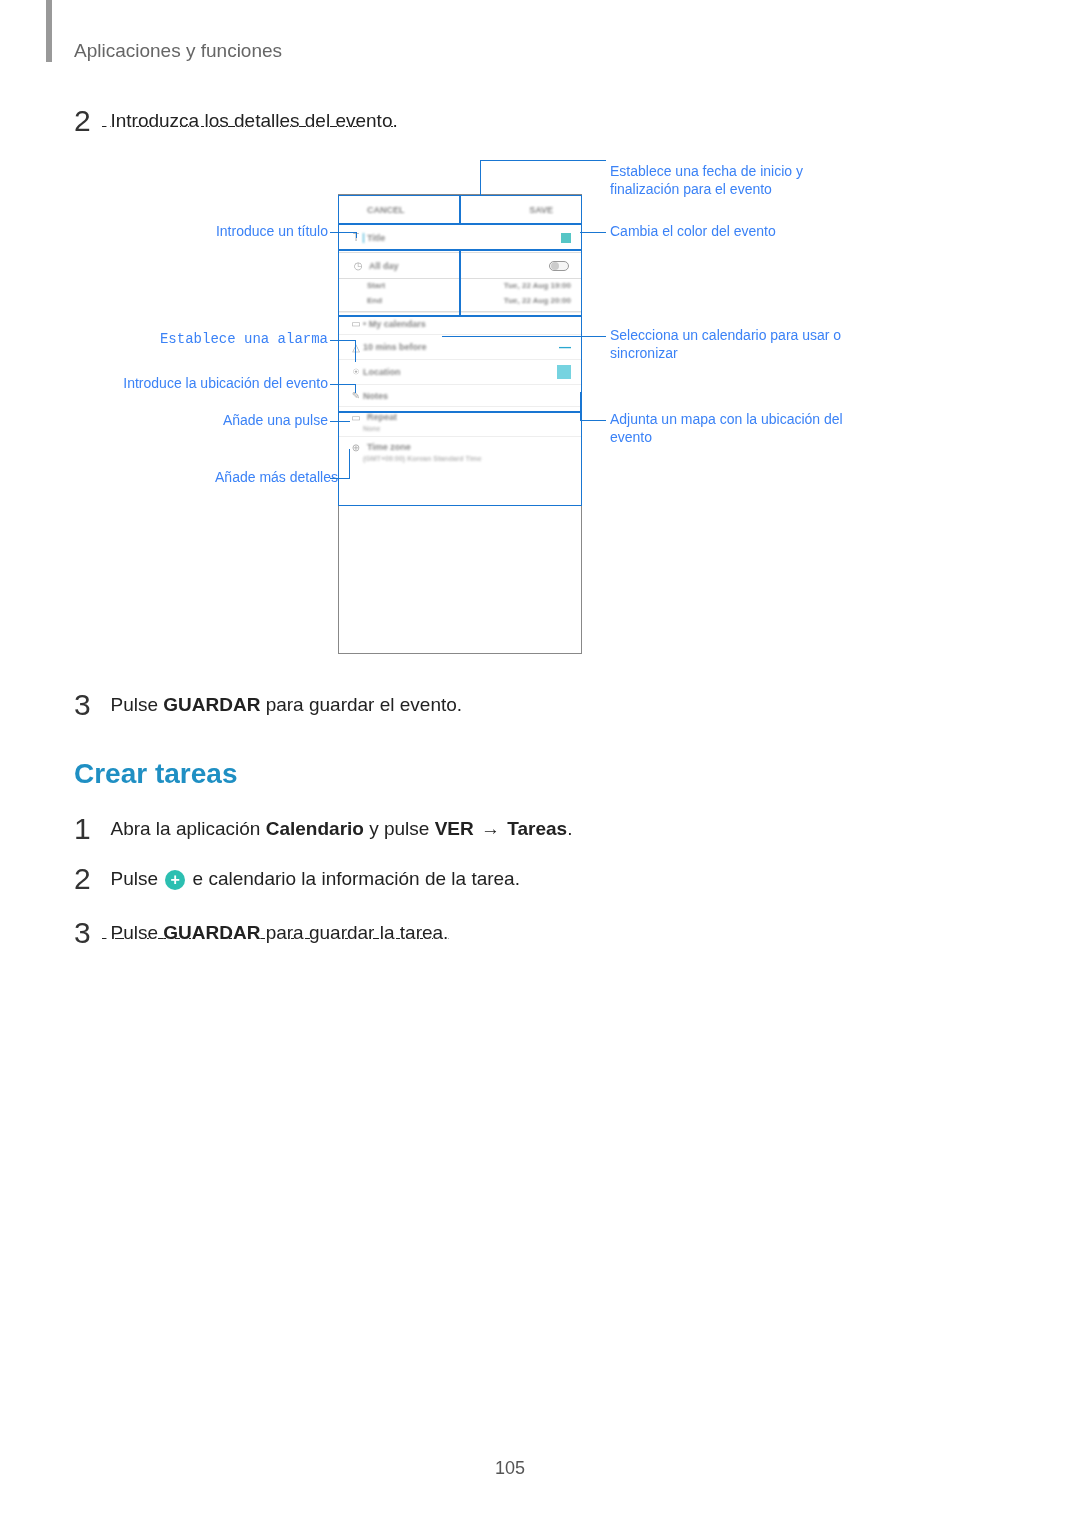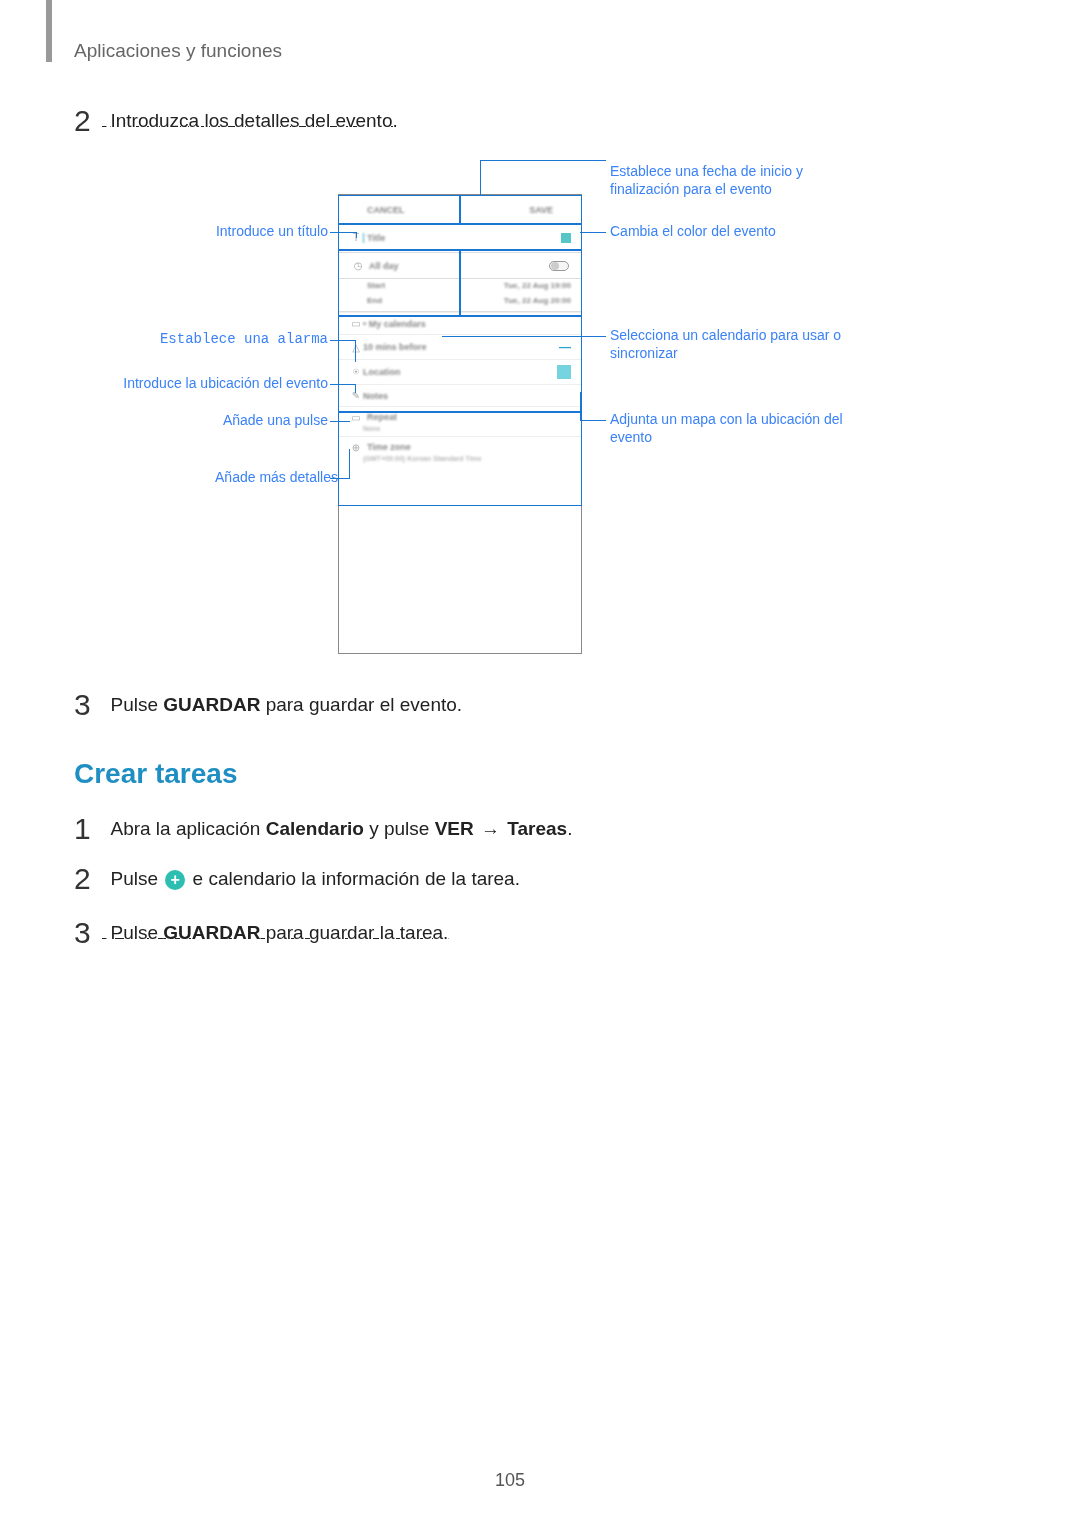--- a/index.html
+++ b/index.html
@@ -138,21 +138,21 @@
     display:inline-flex;
     align-items:center; justify-content:center;
     width:20px; height:20px; border-radius:50%;
     background:#2cbfb1; color:#fff; font-size:16px; line-height:1;
     vertical-align:middle; font-weight:bold;
     margin: 0 2px;
   }
   .arrow { margin: 0 2px; }
   .page-num {
     position: absolute;
-    bottom: 36px;
+    bottom: 48px;
     width: 1020px;
     text-align: center;
     font-size: 18px;
     color: #555;
   }
 </style>
 </head>
 <body>
 
 <div class="header-bar"></div>

